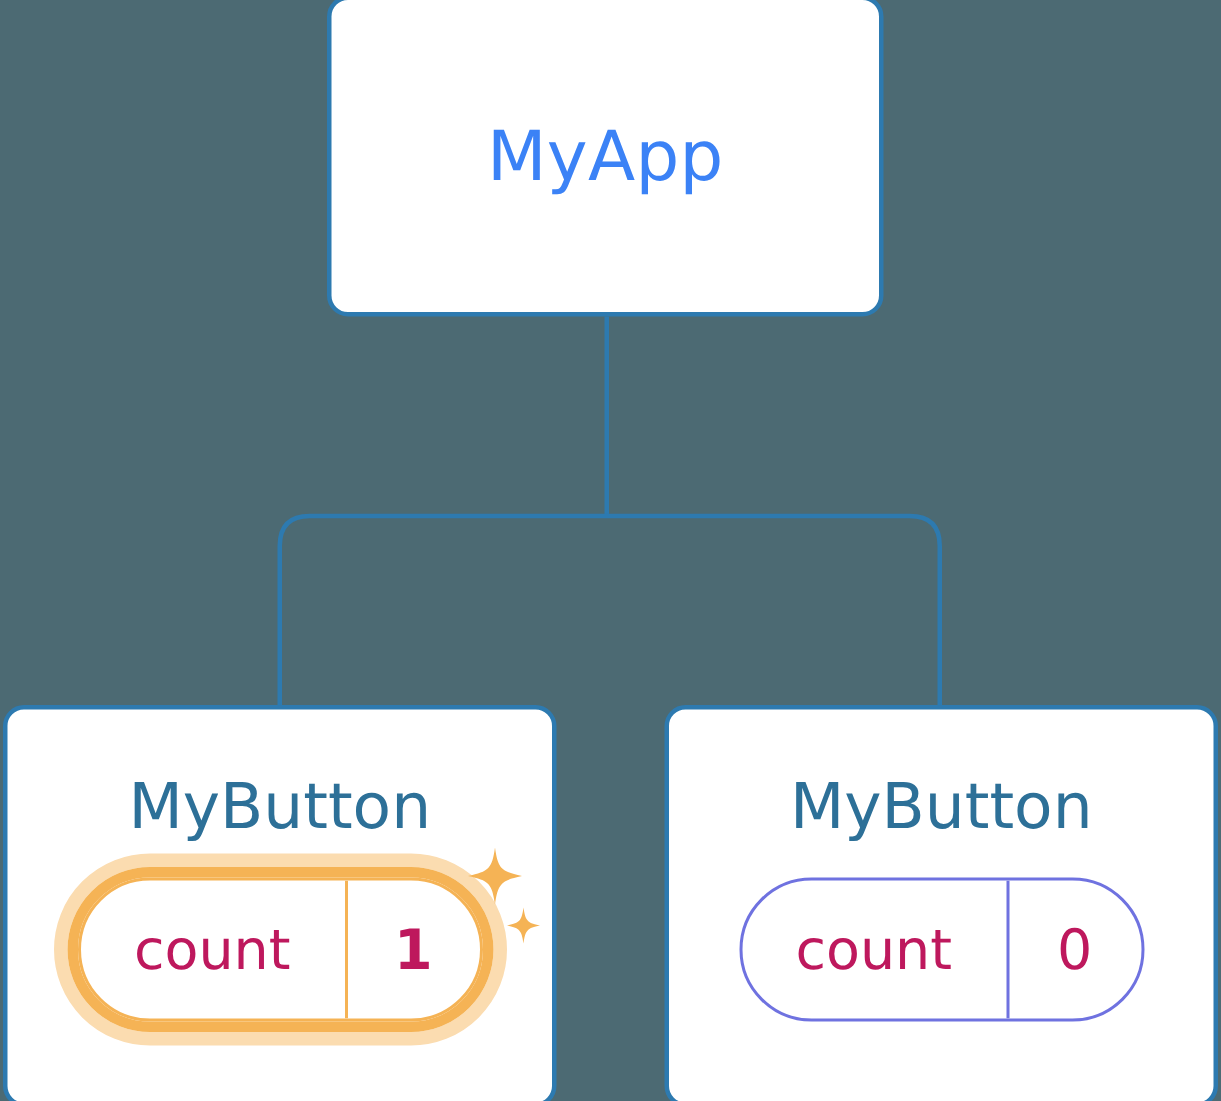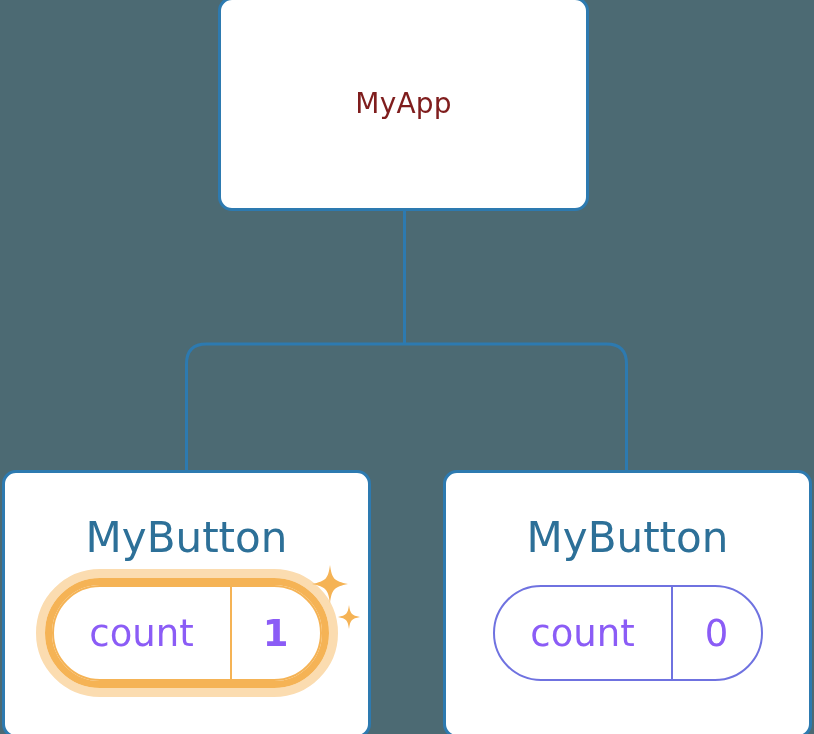--- a/index.html
+++ b/index.html
@@ -49,22 +49,22 @@
   #card-root {
     left: 218px;
     top: -3px;
     width: 371px;
     height: 214px;
     display: flex;
     align-items: center;
     justify-content: center;
   }
   #card-root .node-title {
-    font-size: 28px;
-    color: #7f1d1d;
+    font-size: 46px;
+    color: #3b82f6;
     letter-spacing: 0.2px;
     line-height: 1;
   }
 
   
   .leaf-card {
     top: 470px;
     height: 268px;
     display: flex;
     flex-direction: column;
@@ -100,21 +100,21 @@
     background: #ffffff;
     display: flex;
     align-items: stretch;
     overflow: hidden;
   }
   .pill-label,
   .pill-value {
     display: flex;
     align-items: center;
     justify-content: center;
-    color: #8b5cf6;
+    color: #be185d;
     font-size: 37px;
     line-height: 1;
   }
   .pill-label { flex: 0 0 176px; }
   .pill-value {
     flex: 1 1 auto;
     border-left: 2px solid #6f72e0;
   }
 
   

